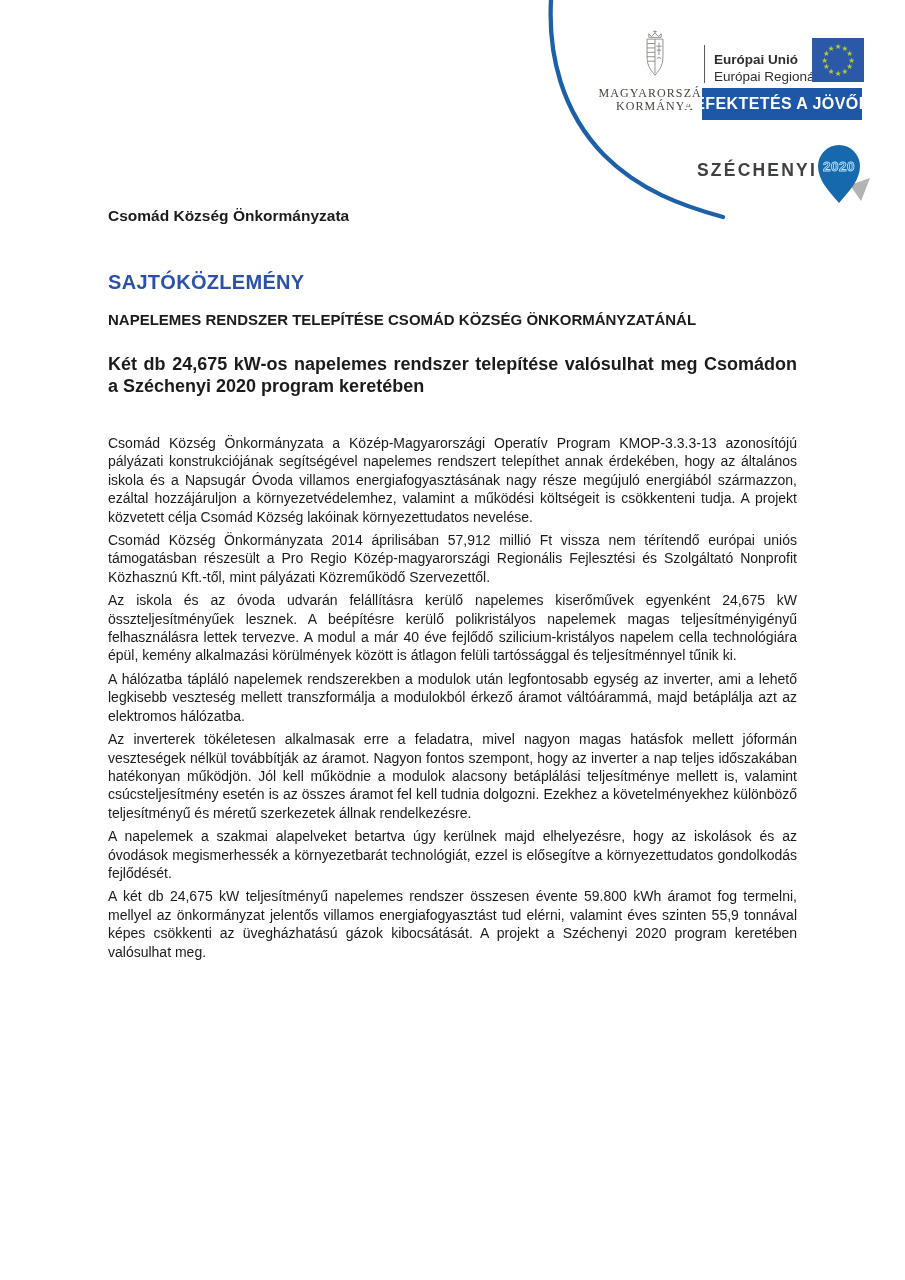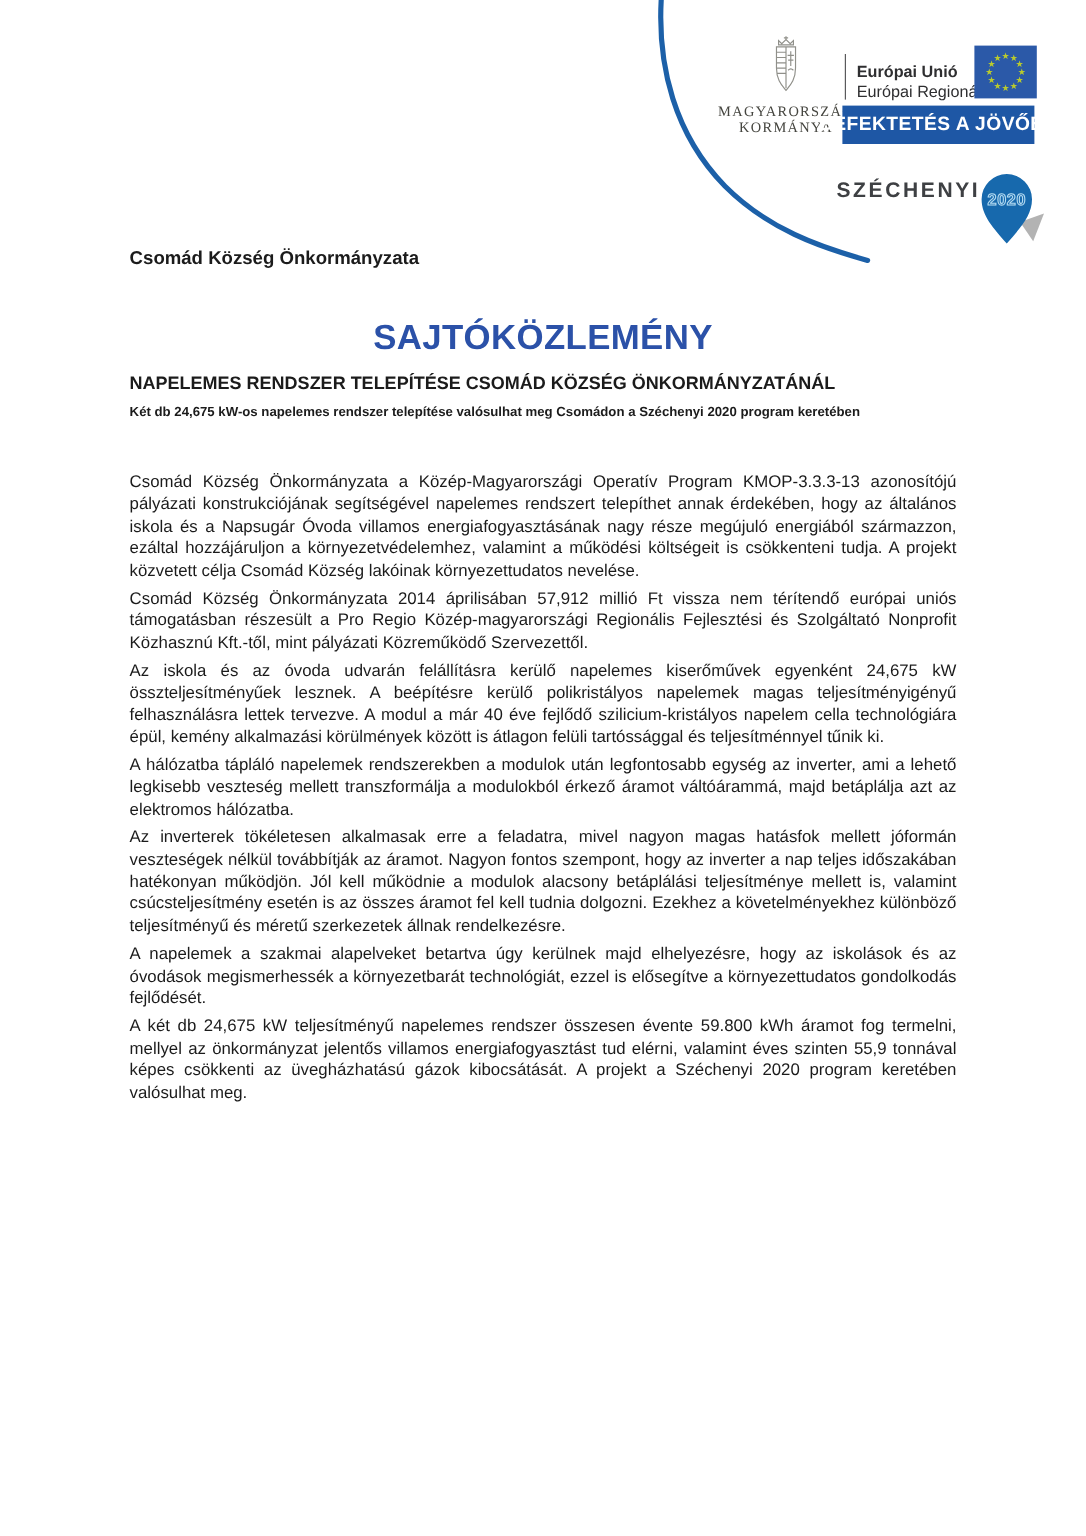--- a/index.html
+++ b/index.html
@@ -29,40 +29,40 @@
 
   .banner {
     position:absolute; left:702px; top:88px; width:160px; height:32px;
     background:#1e57a5; color:#ffffff; font-weight:bold; font-size:16px;
     letter-spacing:0.4px; display:flex; align-items:center; justify-content:center;
     white-space:nowrap;
   }
 
   
   .szechenyi-name {
-    position:absolute; left:697px; top:148px; font-size:17.5px; font-weight:bold;
+    position:absolute; left:697px; top:160px; font-size:17.5px; font-weight:bold;
     letter-spacing:2.2px; color:#3e4043; white-space:nowrap;
   }
   .szechenyi-pin { position:absolute; left:814px; top:141px; }
   .szechenyi-pin .year-text {
     font-family:"Liberation Sans", sans-serif; font-size:13.5px; font-weight:bold;
     letter-spacing:0.5px; fill:none; stroke:#b5dcf2; stroke-width:0.9px; text-anchor:middle;
   }
 
   
   .content { position:absolute; left:108px; top:197px; width:689px; }
   .date { font-size:15px; }
   .org { font-size:15.5px; font-weight:bold; margin-top:10px; }
   .title {
-    font-size:29px; font-weight:bold; color:#2b51a8; letter-spacing:0.3px;
-    margin:42px 0 0 0; line-height:30px;text-align:center;
+    font-size:20px; font-weight:bold; color:#2b51a8; letter-spacing:0.3px;
+    margin:42px 0 0 0; line-height:30px;
   }
   .subtitle { font-size:15px; font-weight:bold; margin:13px 0 0 0; line-height:19px; }
   .lead {
-    font-size:11px; font-weight:bold; margin-top:4px; line-height:22px;
+    font-size:18px; font-weight:bold; margin-top:24px; line-height:22px;
     text-align:justify;
   }
   .bodytext { margin-top:37px; }
   .bodytext p { margin:0 0 5px 0; font-size:14px; line-height:18.4px; text-align:justify; }
 </style>
 </head>
 <body>
 
 <svg class="curve-svg" width="905" height="260" viewBox="0 0 905 260">
   <path d="M 551 0 C 548 55 562 112 604 155 C 640 191 683 206 723 217" fill="none" stroke="#1c60a8" stroke-width="4.3" stroke-linecap="round"></path>

